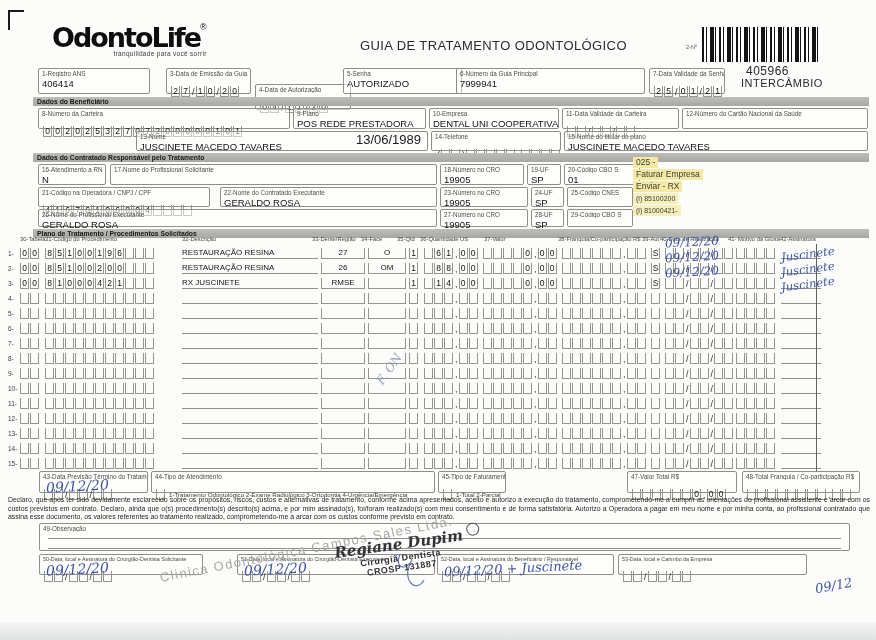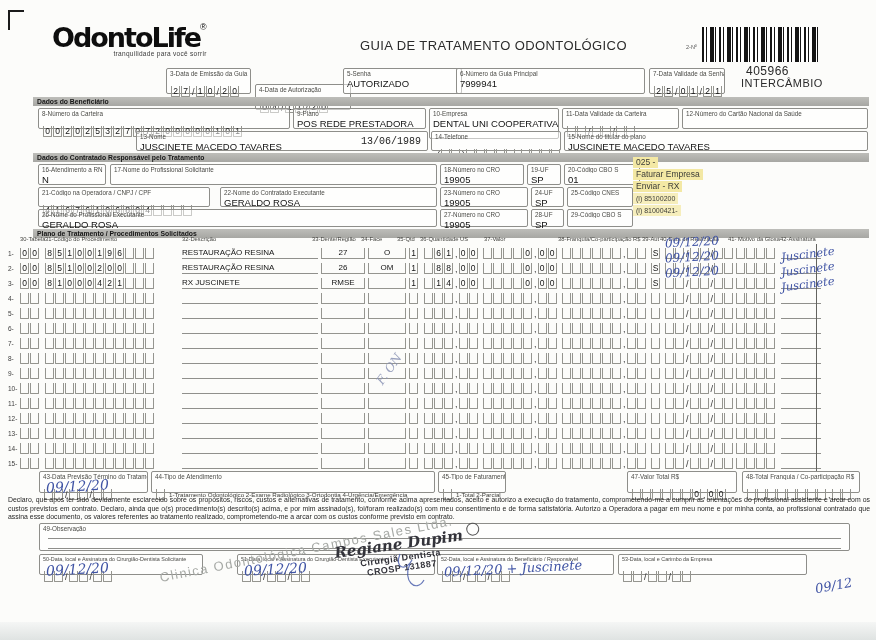--- a/index.html
+++ b/index.html
@@ -18,21 +18,21 @@
   .barcode{position:absolute;left:702px;top:27px;width:116px;height:35px;background:
     repeating-linear-gradient(90deg,#141414 0 2px,#fff 2px 4px,#141414 4px 5px,#fff 5px 8px,#141414 8px 12px,#fff 12px 13px,#141414 13px 14px,#fff 14px 17px);}
   .bc-num{position:absolute;left:746px;top:64px;font-size:12px;color:#2a2a2a;letter-spacing:.5px;}
   .bc-type{position:absolute;left:741px;top:77px;font-size:11px;color:#2a2a2a;letter-spacing:.5px;}
 
   
   .fbox{position:absolute;border:1px solid #8e8e8a;border-radius:2px;background:rgba(255,255,255,.5);box-sizing:border-box;overflow:visible;}
   .flabel{font-size:6.3px;color:#4a4a46;padding:1px 0 0 3px;white-space:nowrap;overflow:hidden;}
   .fval{font-size:9.5px;color:#131313;padding:1px 3px 0 3px;white-space:nowrap;}
   .fcomb{padding:2px 0 0 4px;white-space:nowrap;}
-  .fdate-right{position:absolute;right:6px;bottom:3px;font-size:10px;color:#1a1a1a;font-family:Liberation Mono, monospace;}
+  .fdate-right{position:absolute;right:6px;bottom:3px;font-size:13px;color:#1a1a1a;}
   .sbar{position:absolute;left:33px;width:836px;height:9px;background:linear-gradient(#bdbdb9,#a7a7a3);
     font-size:6.8px;font-weight:bold;line-height:9px;color:#161616;padding-left:4px;box-sizing:border-box;}
 
   
   .cc{display:inline-block;width:7px;height:10px;border:1px solid #95958f;border-top:none;border-radius:0 0 1px 1px;
     margin-right:1px;font-size:8.5px;line-height:10px;text-align:center;color:#141414;vertical-align:bottom;}
   .cs{display:inline-block;font-size:9px;line-height:10px;color:#333;margin:0 1px;vertical-align:bottom;}
 
   
   .note{position:absolute;left:633px;top:157px;}
@@ -95,20 +95,24 @@
   <div class="logo">
     <span class="logo-main">OdontoLife</span><span class="logo-reg">®</span>
     <div class="logo-tag">tranquilidade para você sorrir</div>
   </div>
   <div class="title">GUIA DE TRATAMENTO ODONTOLÓGICO</div>
   <div class="bc-label">2-Nº</div>
   <div class="barcode"></div>
   <div class="bc-num">405966</div>
   <div class="bc-type">INTERCÂMBIO</div>
 
+  <div class="fbox" style="left:38px;top:68px;width:112px;height:26px">
+    <div class="flabel">1-Registro ANS</div>
+    <div class="fval">406414</div>
+  </div>
   <div class="fbox" style="left:166px;top:68px;width:85px;height:26px">
     <div class="flabel">3-Data de Emissão da Guia</div>
     <div class="fcomb"><span class="cc">2</span><span class="cc">7</span><span class="cs">/</span><span class="cc">1</span><span class="cc">0</span><span class="cs">/</span><span class="cc">2</span><span class="cc">0</span></div>
   </div>
   <div class="fbox" style="left:255px;top:84px;width:96px;height:26px">
     <div class="flabel">4-Data de Autorização</div>
     <div class="fcomb"><span class="cc">0</span><span class="cc">4</span><span class="cs">/</span><span class="cc">1</span><span class="cc">1</span><span class="cs">/</span><span class="cc">2</span><span class="cc">0</span></div>
   </div>
   <div class="fbox" style="left:343px;top:68px;width:119px;height:26px">
     <div class="flabel">5-Senha</div>
@@ -126,21 +130,21 @@
   <div class="sbar" style="top:97px">Dados do Beneficiário</div>
 
   <div class="fbox" style="left:38px;top:108px;width:252px;height:21px">
     <div class="flabel">8-Número da Carteira</div>
     <div class="fcomb"><span class="cc">0</span><span class="cc">0</span><span class="cc">2</span><span class="cc">0</span><span class="cc">2</span><span class="cc">5</span><span class="cc">3</span><span class="cc">2</span><span class="cc">7</span><span class="cc">0</span><span class="cc">7</span><span class="cc">2</span><span class="cc">0</span><span class="cc">0</span><span class="cc">0</span><span class="cc">0</span><span class="cc">0</span><span class="cc">1</span><span class="cc">0</span><span class="cc">1</span></div>
   </div>
   <div class="fbox" style="left:293px;top:108px;width:133px;height:21px">
     <div class="flabel">9-Plano</div>
     <div class="fval">POS REDE PRESTADORA</div>
   </div>
-  <div class="fbox" style="left:429px;top:108px;width:130px;height:31px">
+  <div class="fbox" style="left:429px;top:108px;width:130px;height:21px">
     <div class="flabel">10-Empresa</div>
     <div class="fval">DENTAL UNI COOPERATIVA</div>
   </div>
   <div class="fbox" style="left:562px;top:108px;width:117px;height:21px">
     <div class="flabel">11-Data Validade da Carteira</div>
     <div class="fcomb"><span class="cc"></span><span class="cc"></span><span class="cs">/</span><span class="cc"></span><span class="cc"></span><span class="cs">/</span><span class="cc"></span><span class="cc"></span></div>
   </div>
   <div class="fbox" style="left:682px;top:108px;width:186px;height:21px">
     <div class="flabel">12-Número do Cartão Nacional da Saúde</div>
     <div class="fval"></div>

